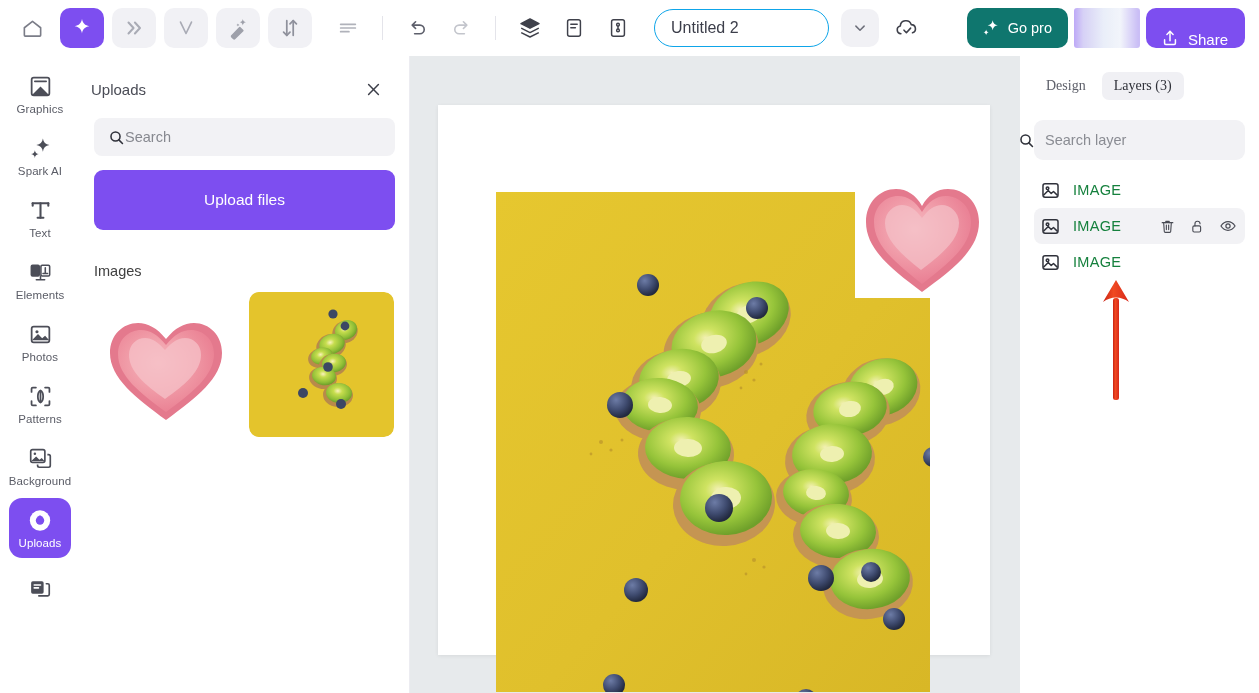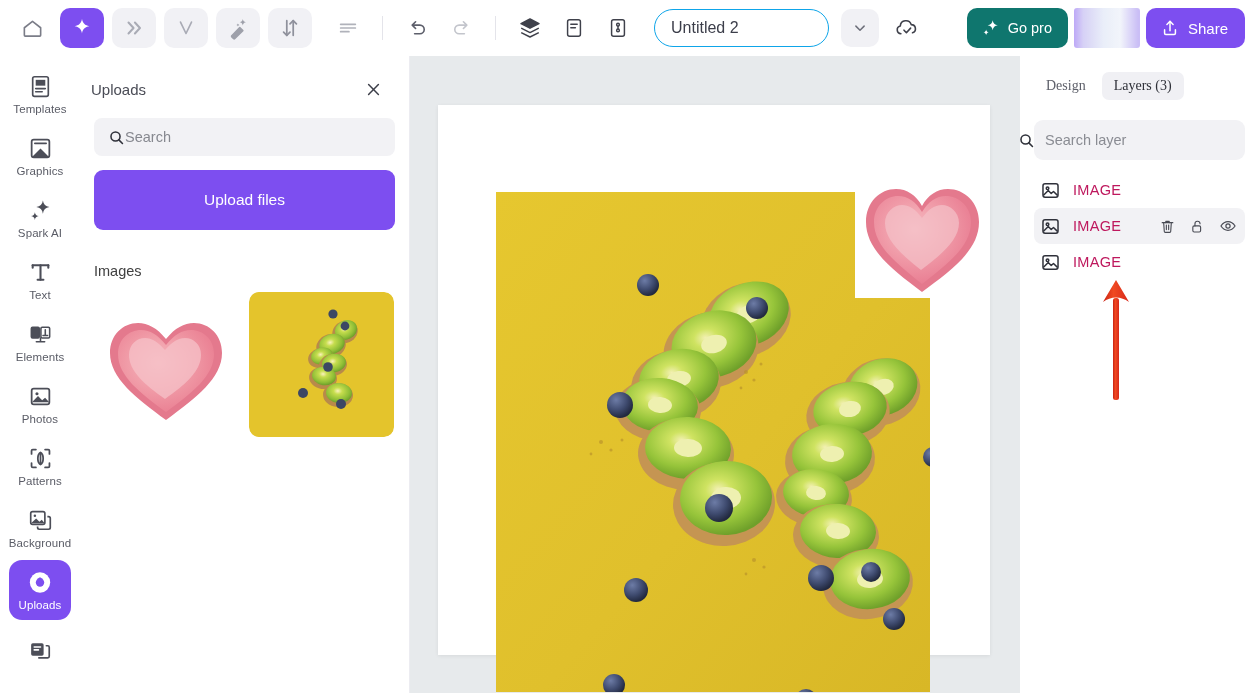--- a/index.html
+++ b/index.html
@@ -54,21 +54,21 @@
     border: none; cursor: pointer; font-size: 14.5px;
     font-family: "Liberation Sans", sans-serif;
   }
   .ghost-block {
     width: 66px; height: 40px; margin: 0 6px;
     background: linear-gradient(90deg,#a88cf5 0%,#c9c2f3 14%, #e3e9f7 45%, #eef2fa 70%, #b9a9f3 97%);
     opacity: .75; border-radius: 3px; filter: blur(0.6px);
   }
   .share-btn {
     height: 40px; border-radius: 10px; background: #7d4ef0; color: #fff;
-    display: flex; align-items: center; gap: 8px; padding: 0 17px 0 14px;
+    display: flex; align-items: flex-end; gap: 8px; padding: 0 17px 0 14px;
     border: none; cursor: pointer; font-size: 15px;
     font-family: "Liberation Sans", sans-serif;
   }
 
   
   .body { flex: 1; display: flex; min-height: 0; position: relative; }
 
   
   .rail {
     width: 80px; min-width: 80px; background: #fff;
@@ -154,21 +154,21 @@
     border: none; background: transparent; outline: none; flex: 1;
     font-size: 14.5px; color: #5c5e68; font-family: "Liberation Sans", sans-serif;
   }
   .layer-search input::placeholder { color: #8a8c93; }
   .layer-list { margin-top: 12px; }
   .layer-row {
     height: 36px; margin: 0 14px; display: flex; align-items: center;
     padding: 0 8px 0 6px; border-radius: 8px; cursor: pointer; gap: 12px;
   }
   .layer-row.hover { background: #f2f2f5; }
-  .layer-name { font-size: 14.5px; color: #be185d; letter-spacing: .3px; }
+  .layer-name { font-size: 14.5px; color: #15803d; letter-spacing: .3px; }
   .layer-actions { margin-left: auto; display: flex; align-items: center; gap: 13px; }
   .layer-actions button { border: none; background: transparent; cursor: pointer; color: #4a4c55; padding: 0; display: flex; }
 
   .arrow-anno { position: absolute; left: 1100px; top: 280px; pointer-events: none; z-index: 60; }
 
   svg { display: block; }
 </style>
 </head>
 <body>
 
@@ -309,30 +309,20 @@
         </span>
         <span>Share</span>
       </button>
     </div>
   </div>
 
   <div class="body">
 
     <div class="rail">
 
-      <div class="rail-item">
-        <span class="rail-icon">
-          <svg width="25" height="25" viewBox="0 0 24 24" fill="none" stroke="#4c4e58" stroke-width="1.6" stroke-linejoin="round">
-            <rect x="4.5" y="2.6" width="15" height="18.8" rx="1.8"></rect>
-            <path d="M7.4 5.6h9.2v5.6H7.4z" fill="#4c4e58" stroke="none"></path>
-            <path d="M7.4 14h9.2M7.4 17h6.2" stroke-linecap="round"></path>
-          </svg>
-        </span>
-        <span class="rl">Templates</span>
-      </div>
 
       <div class="rail-item">
         <span class="rail-icon">
           <svg width="25" height="25" viewBox="0 0 24 24" fill="none" stroke="#4c4e58" stroke-width="1.7" stroke-linejoin="round">
             <rect x="3.5" y="3.5" width="17" height="17" rx="2"></rect>
             <path d="M3.6 20.4 12 12l8.4 8.4z" fill="#4c4e58" stroke="none"></path>
             <path d="M6.6 7h10.8" stroke-linecap="round"></path>
           </svg>
         </span>
         <span class="rl">Graphics</span>

